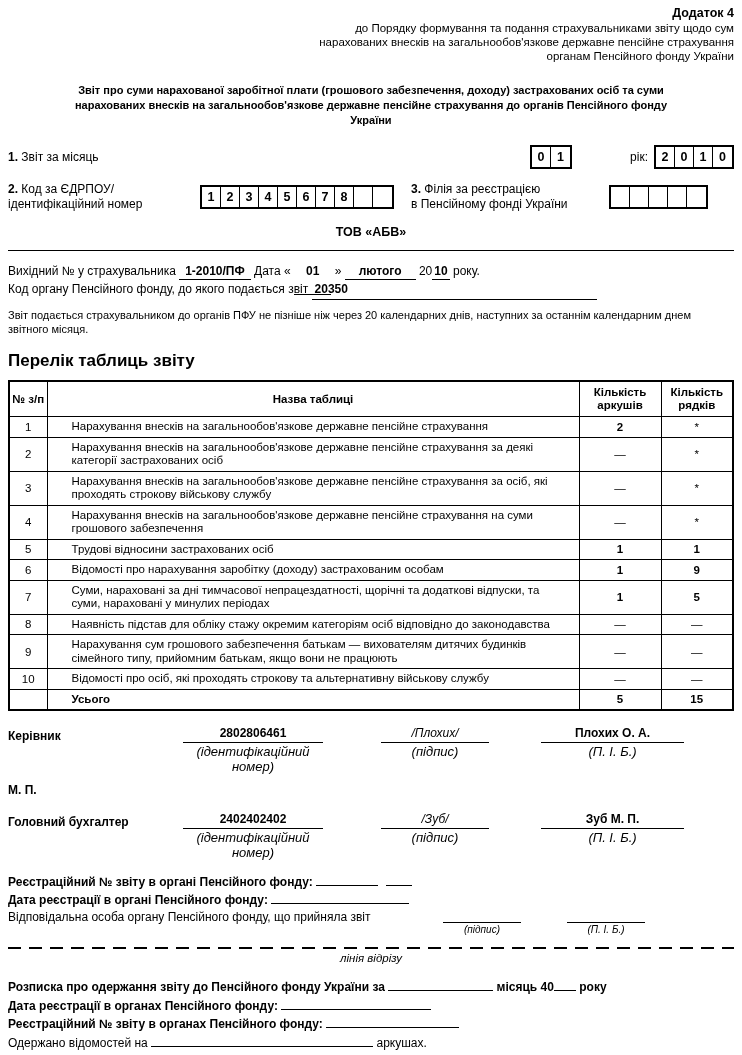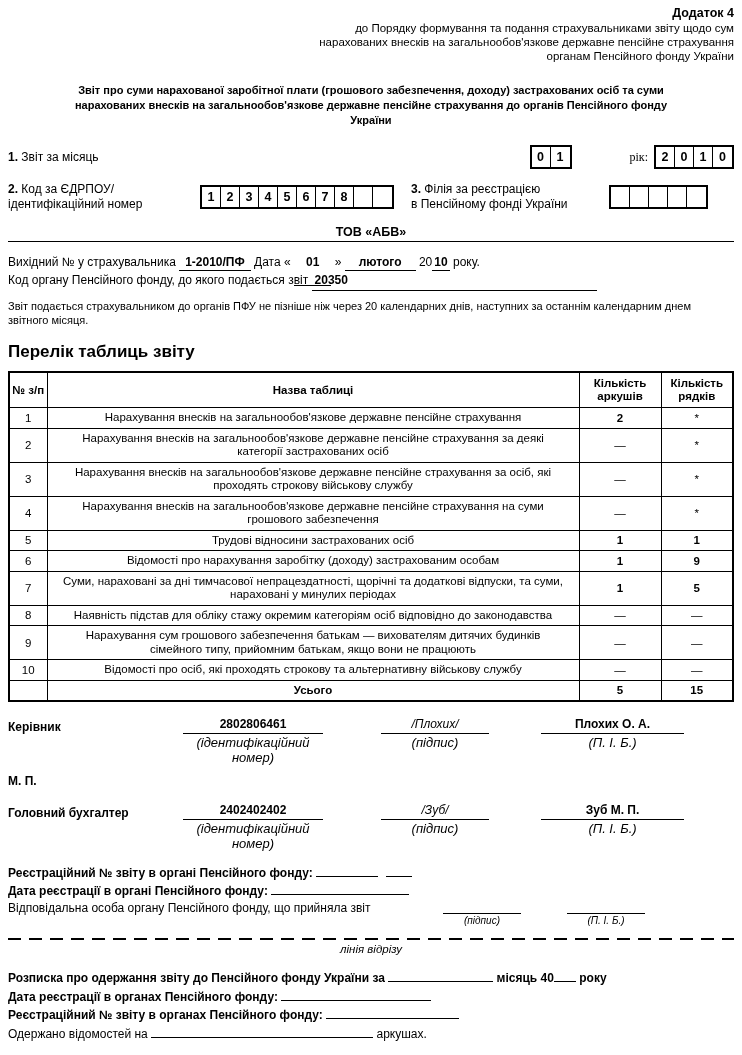--- a/index.html
+++ b/index.html
@@ -22,45 +22,45 @@
   .field-row { display:flex; align-items:center; }
   .row-month { margin-top:17px; }
   .row-edrpou { margin-top:13px; align-items:center; }
   .fnum { font-weight:bold; }
   .flabel-2line { line-height:15px; }
   .digit-box { display:inline-flex; border:2px solid #000; background:#fff; flex:none; }
   .digit-cell { width:19px; height:20px; line-height:20px; text-align:center;
                 font-weight:bold; font-size:12.5px; border-right:1px solid #000; }
   .digit-cell:last-child { border-right:none; }
   .spacer { flex:1; }
-  .year-label { margin:0 6px 0 0;font-family:Liberation Serif, serif; }
+  .year-label { margin:0 6px 0 0; }
   .gap58 { width:58px; flex:none; }
 
   
   .org-name { text-align:center; font-weight:bold; font-size:12.5px;
-              border-bottom:1px solid #000; padding-bottom:2px; margin-top:13px; }
+              border-bottom:1px solid #000; padding-bottom:11px; margin-top:13px; }
 
   
   .outgoing { margin-top:11px; line-height:18px; }
   .u-val { font-weight:bold; border-bottom:1px solid #000; padding:0 6px 1px 6px; }
   .u-val.tight { padding:0 2px 1px 2px; }
   .pfu-code { font-weight:bold; border-bottom:1px solid #000; display:inline-block;
               width:285px; padding:0 0 1px 3px; }
   .fill { display:inline-block; border-bottom:1px solid #000; height:12px; vertical-align:baseline; }
 
   .deadline-note { font-size:11px; line-height:13.5px; margin-top:9px; }
 
   
   .table-title { font-weight:bold; font-size:17px; margin-top:15px; }
   table.report { border-collapse:collapse; width:726px; margin-top:9px; table-layout:fixed;
                  border:2px solid #000; }
   table.report th, table.report td { border:1px solid #000; font-size:11.5px; }
   table.report th { font-weight:bold; padding:4px 2px; line-height:13px; text-align:center; vertical-align:middle; }
   td.cell-center { text-align:center; vertical-align:middle; padding:2px; }
-  td.cell-name { padding:3px 14px; line-height:13.5px; vertical-align:middle; text-align:center; }
+  td.cell-name { padding:3px 24px; line-height:13.5px; vertical-align:middle; text-align:left; }
   tr.total-row td { font-weight:bold; }
 
   
   .sig-row { display:flex; align-items:flex-start; margin-top:15px; }
   .sig-role { width:175px; font-weight:bold; padding-top:3px; flex:none; }
   .sig-col { flex:none; text-align:center; }
   .sig-col.id-col { width:140px; }
   .sig-col.sg-col { width:108px; margin-left:58px; }
   .sig-col.nm-col { width:143px; margin-left:52px; }
   .sig-line { border-bottom:1px solid #000; padding-bottom:2px; font-weight:bold; font-size:12px; }

